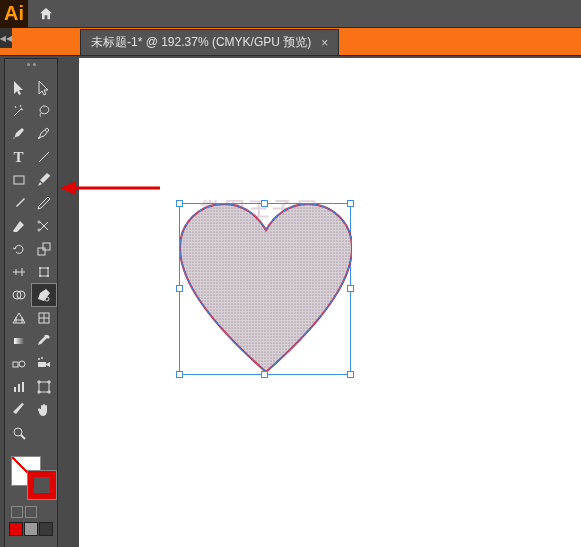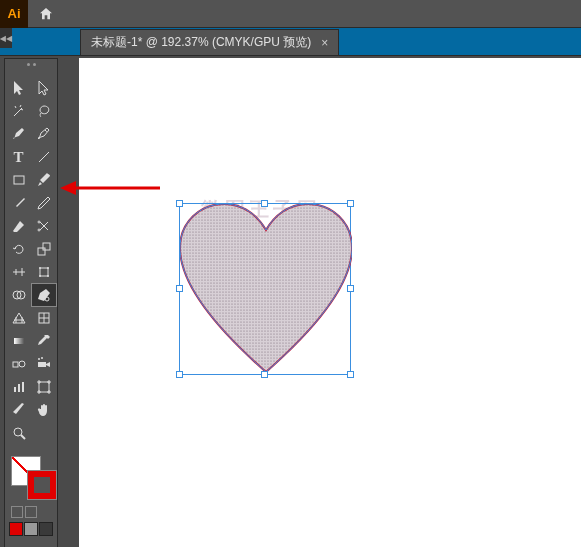--- a/index.html
+++ b/index.html
@@ -16,21 +16,21 @@
     background: #535353;
     display: flex;
     align-items: center;
     border-bottom: 1px solid #2a2a2a;
   }
   .logo {
     width: 28px; height: 28px;
     background: #2a1500;
     color: #ff9a00;
     font-weight: bold;
-    font-size: 13px;
+    font-size: 20px;
     display: flex; align-items: center; justify-content: center;
     margin-right: 4px;
   }
   .home-btn {
     width: 28px; height: 28px;
     display: flex; align-items: center; justify-content: center;
     color: #ddd;
   }
   .menu {
     display: flex; gap: 4px; margin-left: 12px;
@@ -45,21 +45,21 @@
     position: absolute;
     left: 0; top: 28px;
     width: 12px; height: 20px;
     background: #333;
     color: #aaa;
     font-size: 8px;
     display: flex; align-items: center; justify-content: center;
   }
   .tabbar {
     height: 28px;
-    background: #0369a1;
+    background: #f97316;
     display: flex;
     align-items: flex-end;
     padding-left: 80px;
     border-bottom: 1px solid #2a2a2a;
   }
   .doc-tab {
     height: 26px;
     background: #535353;
     color: #e0e0e0;
     font-size: 12px;

